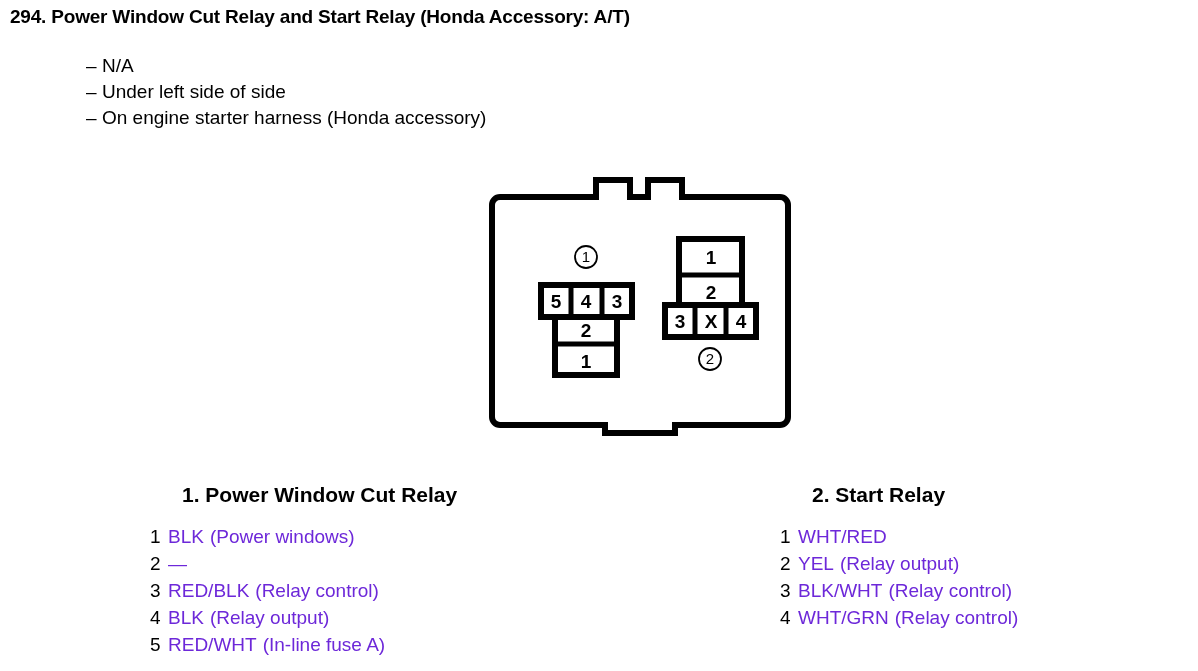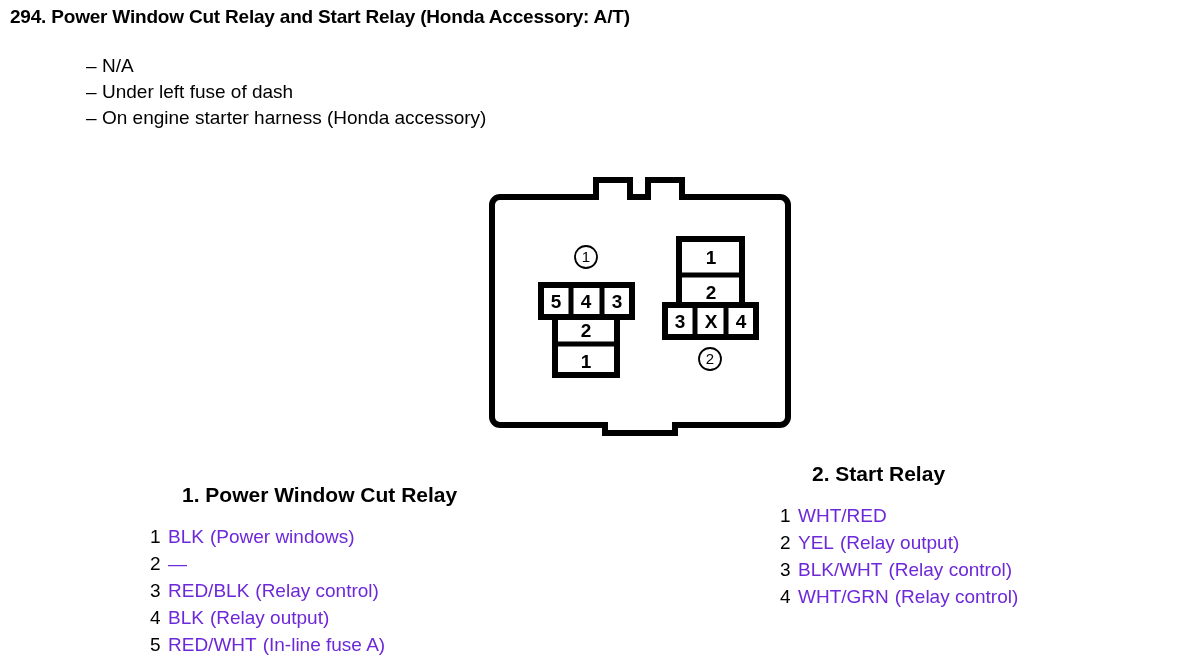--- a/index.html
+++ b/index.html
@@ -67,21 +67,21 @@
     text-anchor: middle;
     fill: #000;
   }
 
   
   .legend-col {
     position: absolute;
     font-size: 19px;
   }
   #legend-left  { left: 150px; top: 483px; }
-  #legend-right { left: 780px; top: 462px; }
+  #legend-right { left: 780px; top: 483px; }
 
   .legend-heading {
     font-size: 21px;
     font-weight: bold;
     margin-bottom: 16px;
     white-space: nowrap;
   }
   #legend-left  .legend-heading { padding-left: 32px; }
   #legend-right .legend-heading { padding-left: 32px; }
 
@@ -108,21 +108,21 @@
 </head>
 <body>
 
 <div id="page-title">294. Power Window Cut Relay and Start Relay (Honda Accessory: A/T)</div>
 
 <div id="notes">
   <div class="note-line">
     <span class="note-dash">–</span><span>N/A</span>
   </div>
   <div class="note-line">
-    <span class="note-dash">–</span><span>Under left fuse of dash</span>
+    <span class="note-dash">–</span><span>Under left side of side</span>
   </div>
   <div class="note-line">
     <span class="note-dash">–</span><span>On engine starter harness (Honda accessory)</span>
   </div>
 </div>
 
 <div id="relay-diagram">
 <svg width="345" height="275" viewBox="0 0 345 275" xmlns="http://www.w3.org/2000/svg">
 
   <path fill="none" stroke="#000000" stroke-width="6" stroke-linejoin="miter" stroke-linecap="butt" d="M 22 40

